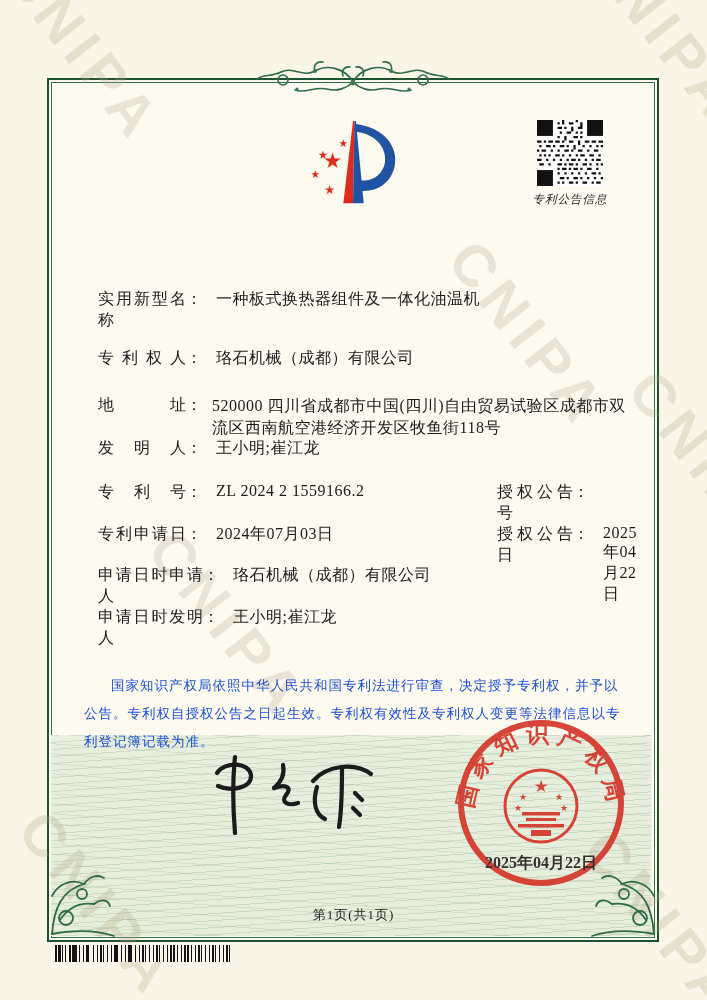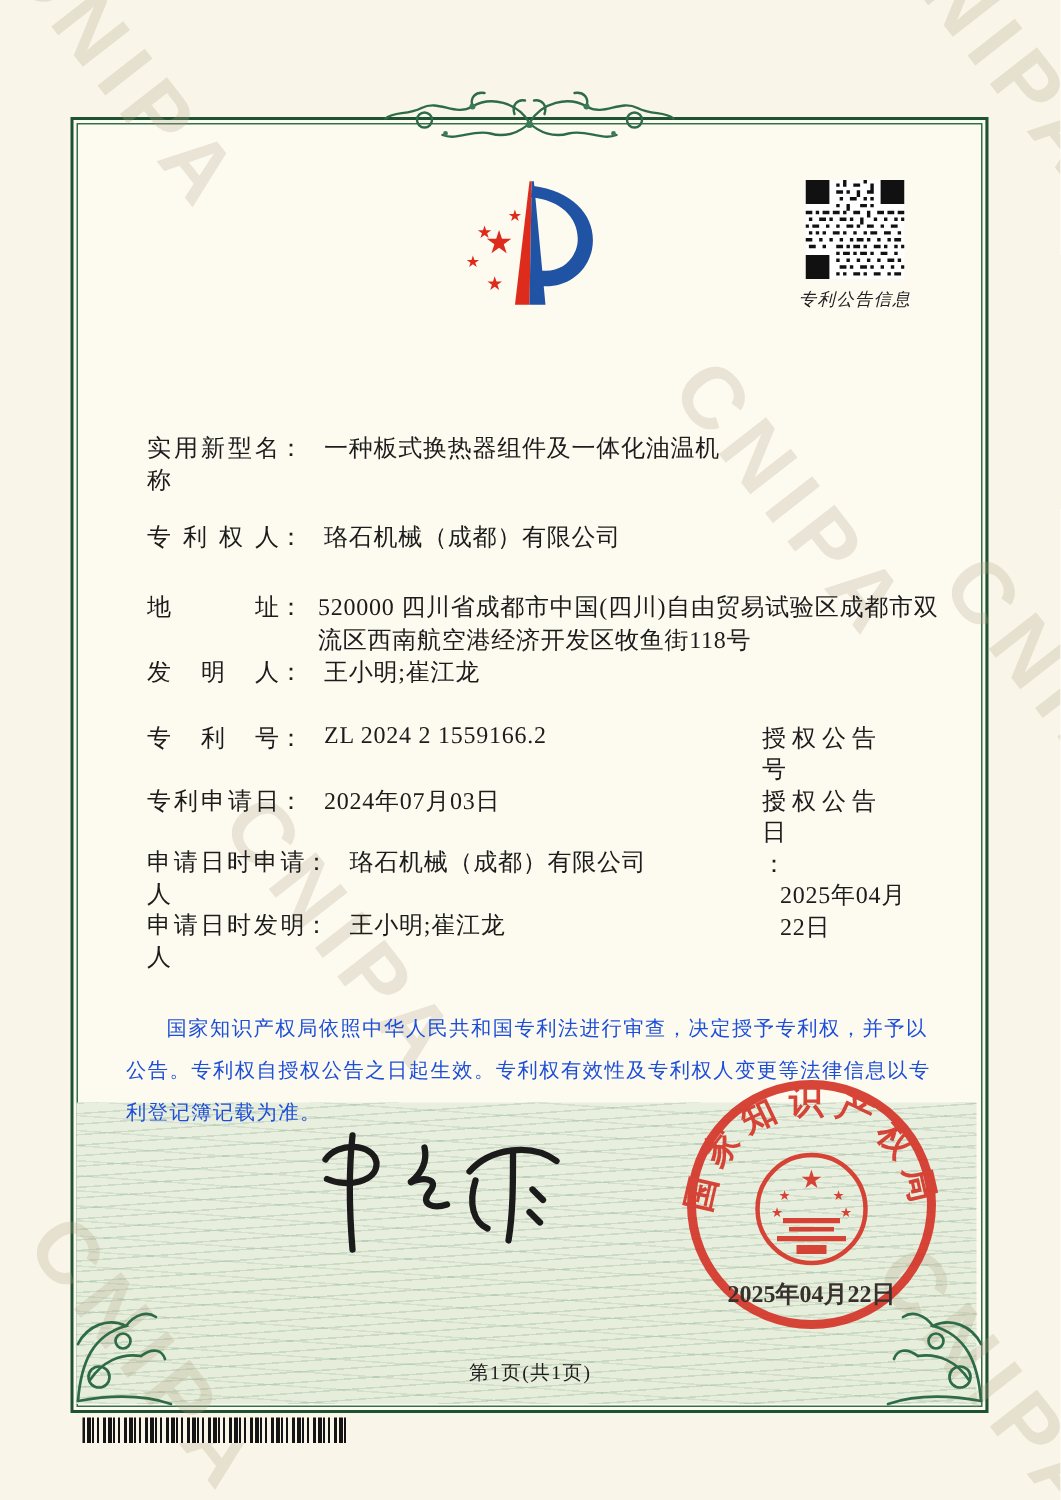--- a/index.html
+++ b/index.html
@@ -46,21 +46,21 @@
   
   .row{position:absolute; left:98px; font-size:16px; display:flex; align-items:flex-start;}
   .flabel{
     display:inline-block; width:88px; text-align:justify; text-align-last:justify;
     flex:none;
   }
   .flabel-wide{width:105px;}
   .colon{flex:none; margin:0 2px 0 0;}
   .fvalue{margin-left:12px; letter-spacing:0.5px;}
   .fvalue-block{margin-left:8px; width:430px; line-height:22px; letter-spacing:0.5px;}
-  .pair-right{position:absolute; left:410px; top:0; display:flex;flex-direction:column;}
+  .pair-right{position:absolute; left:399px; top:0; display:flex;}
   .flabel-5{display:inline-block; width:76px; text-align:justify; text-align-last:justify; flex:none;}
   
   .statement{
     position:absolute; left:84px; top:672px; width:540px;
     font-size:13.5px; line-height:28px; letter-spacing:1px; color:#1d4ed8;
     text-indent:2em;
   }
   
   .director{position:absolute; left:98px; top:780px; font-family:"Liberation Sans","DejaVu Sans",sans-serif; font-size:17px; color:#2e2e2e; line-height:31px;}
   .signature{position:absolute; left:195px; top:745px;}

